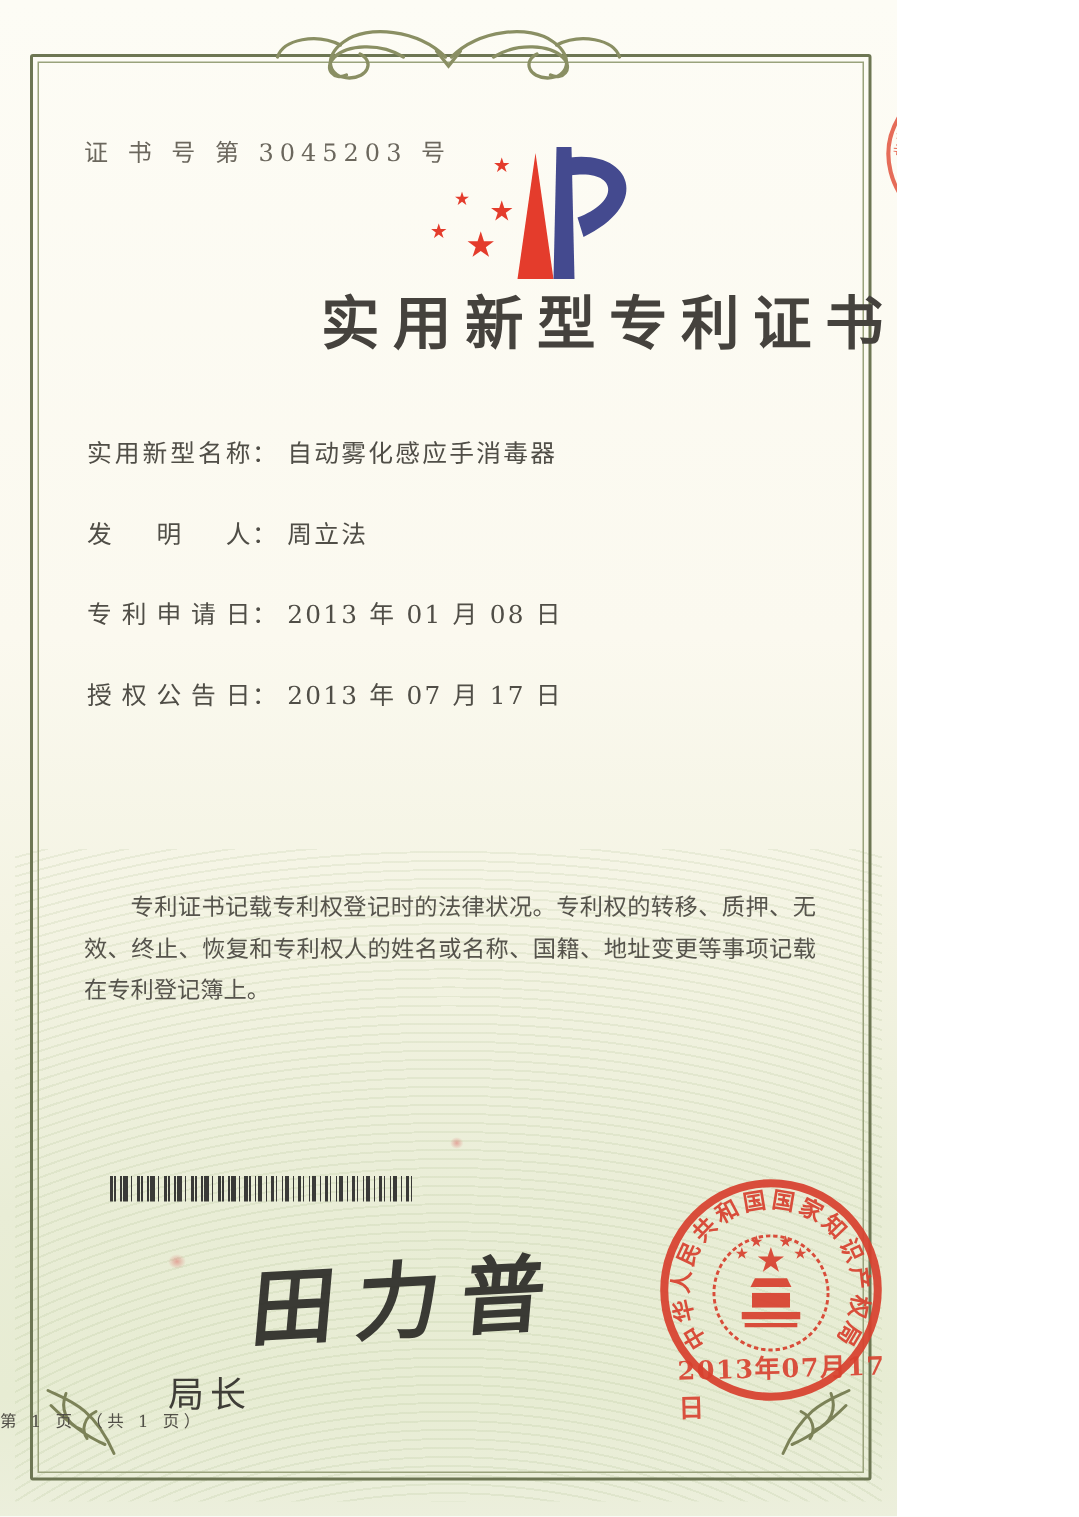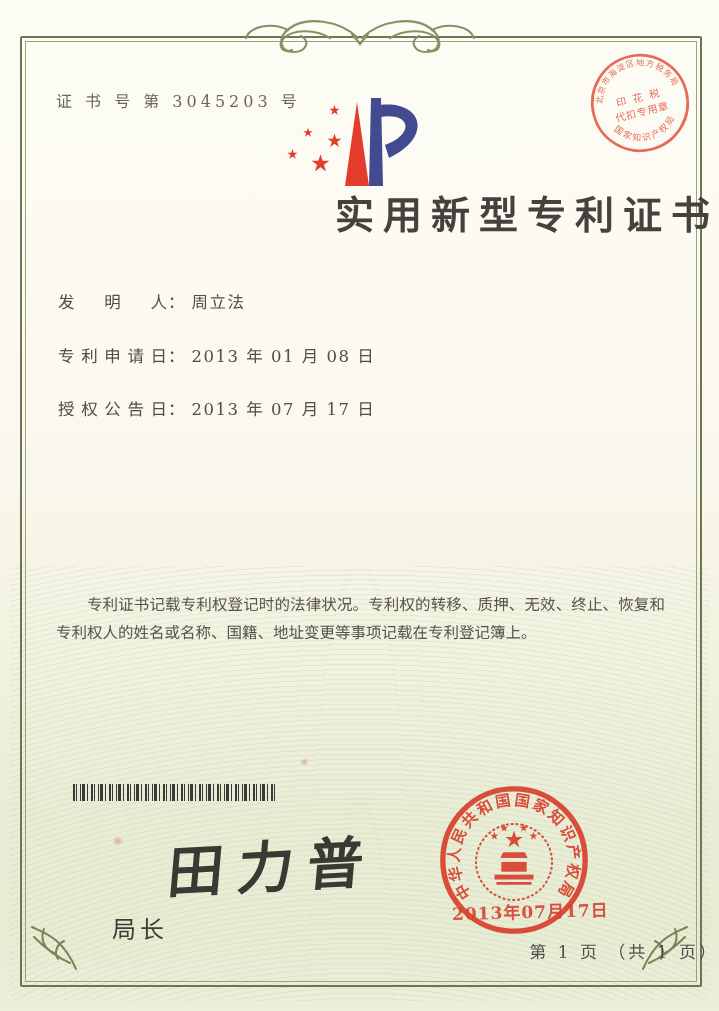--- a/index.html
+++ b/index.html
@@ -1,17 +1,17 @@
 <!DOCTYPE html>
 <html lang="zh-CN"><head>
 <meta charset="utf-8">
 <style>
   html,body{margin:0;padding:0;background:#ffffff;}
   .page{
-    position:relative; width:719px; height:1011px; overflow:hidden;
+    position:relative; width:598px; height:1011px; overflow:hidden;
     font-family:"DejaVu Serif","Liberation Serif",serif;
     background:linear-gradient(180deg,#fdfcf5 0%,#fbf9ef 42%,#f3f3e2 62%,#e9edd6 80%,#e7ecd3 92%,#ecefdc 100%);
     color:#4b4a44;
   }
   
   .waves{
     position:absolute; left:10px; right:10px; top:56%; bottom:10px; pointer-events:none;
     background:repeating-radial-gradient(140% 160% at 50% 175%,
       rgba(140,165,105,0.12) 0 1.5px, rgba(0,0,0,0) 1.5px 7px);
   }
@@ -50,22 +50,22 @@
   .signature{position:absolute; left:168px; top:822px; font-size:56px; color:#23221f;
     font-family:"DejaVu Sans","Liberation Sans",sans-serif; font-weight:bold;
     transform:rotate(-3deg) skewX(-8deg); letter-spacing:14px; opacity:.88;}
 
   .seal{position:absolute; left:436px; top:782px; opacity:.92;}
   .seal-date{position:absolute; left:452px; top:898px; font-size:17px; font-weight:bold;
     color:#d8402e; letter-spacing:1px; transform:rotate(-1.5deg); opacity:.9;}
 
   .tax-stamp{position:absolute; left:585px; top:48px; transform:rotate(-14deg); opacity:.85;}
 
-  .footer{position:absolute; left:0; right:0; top:938px; text-align:right;
-    font-size:17px; letter-spacing:3px; color:#514f47;}
+  .footer{position:absolute; left:0; right:0; top:938px; text-align:left;
+    font-size:11px; letter-spacing:3px; color:#514f47;}
 
   .speckle{position:absolute; border-radius:50%; pointer-events:none;
     background:radial-gradient(rgba(216,80,80,.45),rgba(216,80,80,0) 70%);}
   .sp1{left:112px; top:836px; width:12px; height:10px;}
   .sp2{left:300px; top:758px; width:9px; height:8px;}
 </style>
 </head>
 <body>
 
 <div class="page">
@@ -110,20 +110,23 @@
       <text x="28" y="78" font-size="19">★</text>
     </g>
     <polygon points="74,10 62,94 86,94" fill="#e43c2c"></polygon>
     <polygon points="88,6 98,6 100,94 86,94" fill="#444a8f"></polygon>
     <path d="M97,13 C138,8 152,44 106,66 L102,53 C132,42 128,20 97,25 Z" fill="#444a8f"></path>
   </svg>
 
   <div class="title">实用新型专利证书</div>
 
   <div class="fields">
+    <div class="field">
+      <span class="f-label">实用新型名称</span><span class="f-colon">：</span><span class="f-value">自动雾化感应手消毒器</span>
+    </div>
     <div class="field">
       <span class="f-label">发明人</span><span class="f-colon">：</span><span class="f-value">周立法</span>
     </div>
     <div class="field">
       <span class="f-label">专利申请日</span><span class="f-colon">：</span><span class="f-value">2013 年 01 月 08 日</span>
     </div>
     <div class="field">
       <span class="f-label">授权公告日</span><span class="f-colon">：</span><span class="f-value">2013 年 07 月 17 日</span>
     </div>
   </div>

